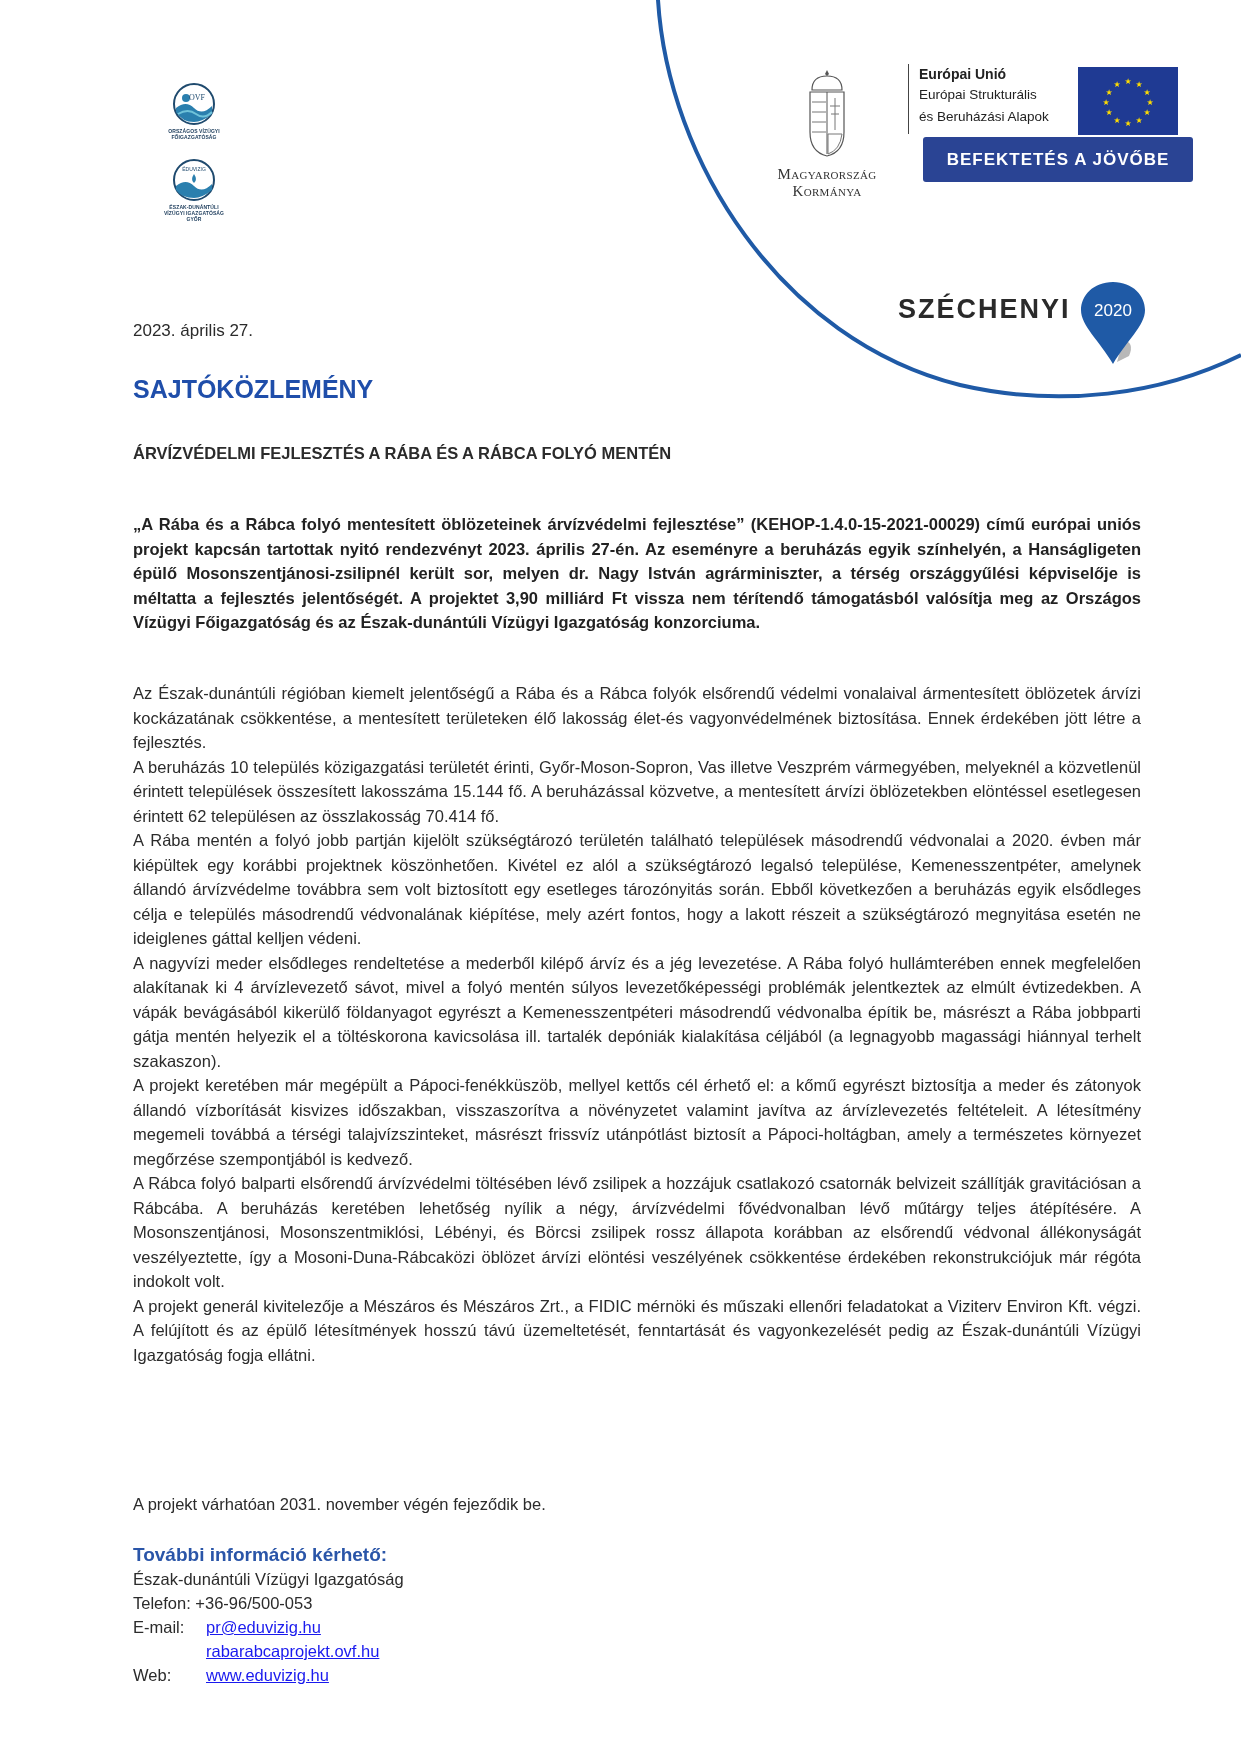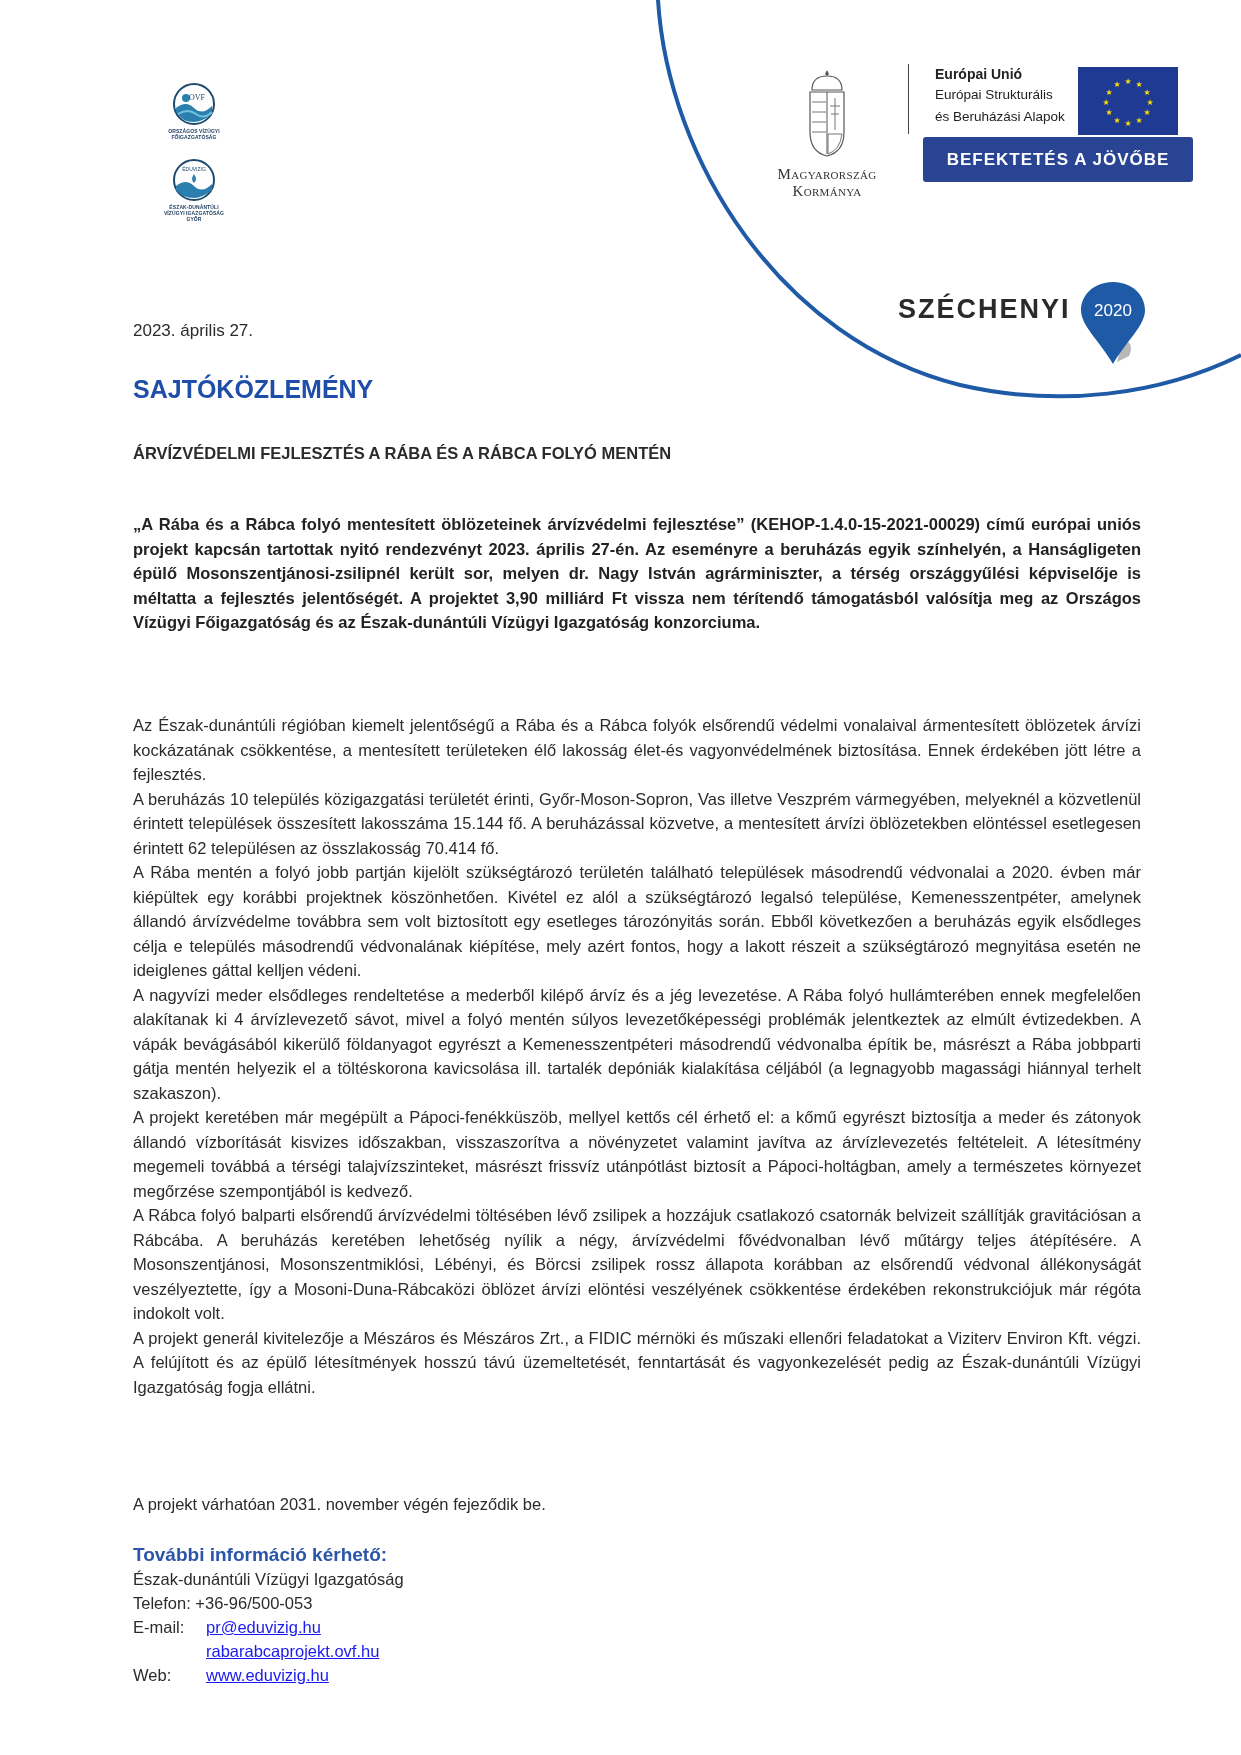--- a/index.html
+++ b/index.html
@@ -4,33 +4,33 @@
 <style>
   html, body { margin:0; padding:0; background:#ffffff; }
   body { width:1241px; height:1755px; position:relative; overflow:hidden; font-family:"Liberation Sans", sans-serif; color:#2b2b2b; }
   .arc { position:absolute; left:0; top:0; }
   .logo-block { position:absolute; }
   .ovf-logos { left:160px; top:82px; width:150px; height:80px; display:flex; gap:18px;flex-direction:column; }
   .small-logo { display:flex; flex-direction:column; align-items:center; width:68px; }
   .small-logo .cap { font-size:5px; line-height:6px; text-align:center; color:#1a3a5a; font-weight:bold; margin-top:2px; letter-spacing:0.1px; }
   .gov { left:752px; top:68px; width:150px; text-align:center; }
   .gov .name { font-family:"Liberation Serif", serif; font-size:15px; line-height:17px; color:#333; letter-spacing:0.3px; margin-top:4px; }
-  .eu-text { position:absolute; left:908px; top:64px; border-left:1px solid #444; padding-left:26px; height:70px; }
+  .eu-text { position:absolute; left:908px; top:64px; border-left:1px solid #444; padding-left:10px; height:70px; }
   .eu-text .l1 { font-weight:bold; font-size:14px; line-height:20px; color:#222; }
   .eu-text .l2 { font-size:13.5px; line-height:22px; color:#222; }
   .eu-flag { position:absolute; left:1078px; top:67px; width:100px; height:68px; background:#1f3a93; }
   .befekt { position:absolute; left:908px; top:137px; width:270px; height:45px; background:#2a4494; border-radius:3px; color:#fff; font-weight:bold; font-size:17px; letter-spacing:1px; display:flex; align-items:center; justify-content:center;margin-left:15px; }
   .szech { position:absolute; left:898px; top:252px; display:flex; align-items:center; }
   .szech .word { font-weight:bold; font-size:27px; letter-spacing:2px; color:#2a2a2a; }
   .doc { position:absolute; left:133px; width:1008px; }
   .date { top:321px; font-size:17px; }
   .title { top:375px; font-size:25px; font-weight:bold; color:#1f4eaa; }
   .subtitle { top:444px; font-size:16.5px; font-weight:bold; color:#2b2b2b; }
   .lead { top:512px; font-size:16.5px; line-height:24.5px; font-weight:bold; text-align:justify; color:#222; }
-  .body { top:713px; font-size:16.5px; line-height:24.5px; text-align:justify; color:#2b2b2b; }
+  .body { top:681px; font-size:16.5px; line-height:24.5px; text-align:justify; color:#2b2b2b; }
   .body p { margin:0; }
   .closing { top:1495px; font-size:16.5px; }
   .contact { top:1543px; font-size:16.5px; line-height:24px; }
   .contact .head { font-weight:bold; font-size:19px; color:#2a55a8; line-height:24px; }
   .contact .row { display:flex; }
   .contact .lbl { width:73px; }
   .contact a { color:#1a1aee; text-decoration:underline; }
 </style>
 </head>
 <body>

